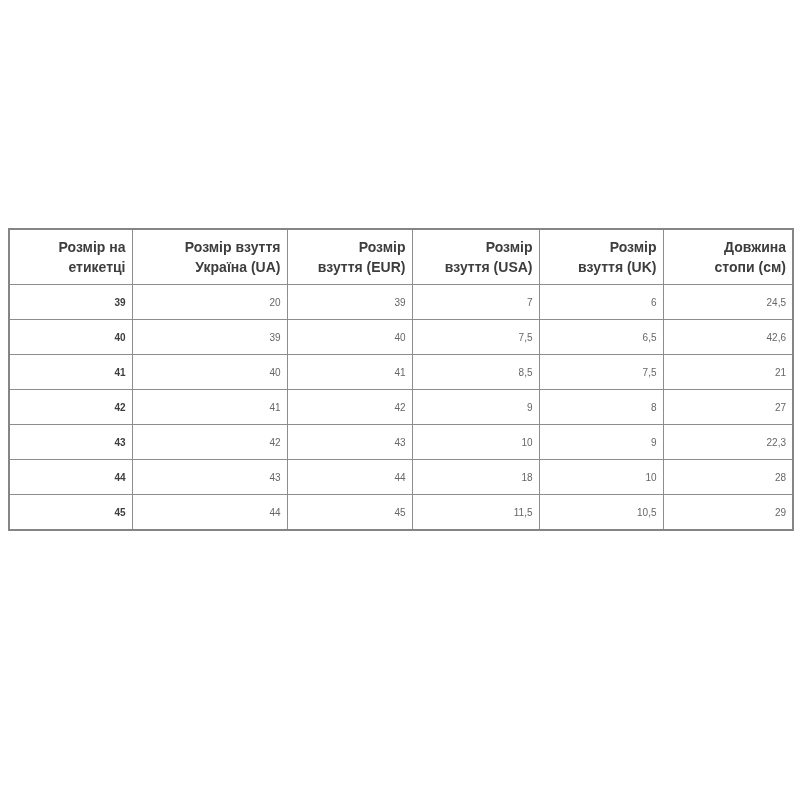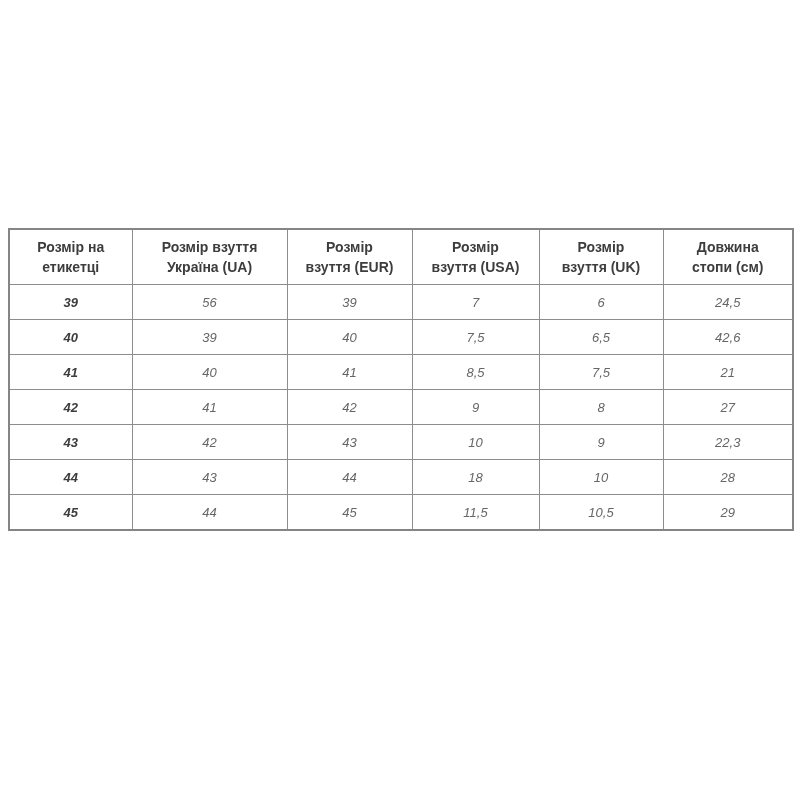--- a/index.html
+++ b/index.html
@@ -27,38 +27,37 @@
   }
   table.size-table col.c1 { width: 123px; }
   table.size-table col.c2 { width: 155px; }
   table.size-table col.c3 { width: 125px; }
   table.size-table col.c4 { width: 127px; }
   table.size-table col.c5 { width: 124px; }
   table.size-table col.c6 { width: 130px; }
   table.size-table th,
   table.size-table td {
     border: 1px solid #8d8d8d;
-    text-align: center;
+    text-align: right;
     vertical-align: middle;
     padding: 0 6px;
     overflow: hidden;
   }
   table.size-table th {
     height: 54px;
     font-size: 14px;
     font-weight: bold;
     color: #3d3d3d;
     line-height: 20px;
   }
   table.size-table td {
     height: 34px;
-    font-size: 13px;
+    font-size: 10px;
     font-weight: normal;
     color: #666666;
-    font-style: italic;
   }
   table.size-table td.label-col {
     font-weight: bold;
     color: #3d3d3d;
   }
 </style>
 </head>
 <body>
 
 <div class="page">
@@ -95,21 +94,21 @@
         </th>
         <th>
           <span>Довжина</span><br>
           <span>стопи (см)</span>
         </th>
       </tr>
     </thead>
     <tbody>
         <tr>
           <td class="label-col">39</td>
-          <td>56</td>
+          <td>20</td>
           <td>39</td>
           <td>7</td>
           <td>6</td>
           <td>24,5</td>
         </tr>
         <tr>
           <td class="label-col">40</td>
           <td>39</td>
           <td>40</td>
           <td>7,5</td>

